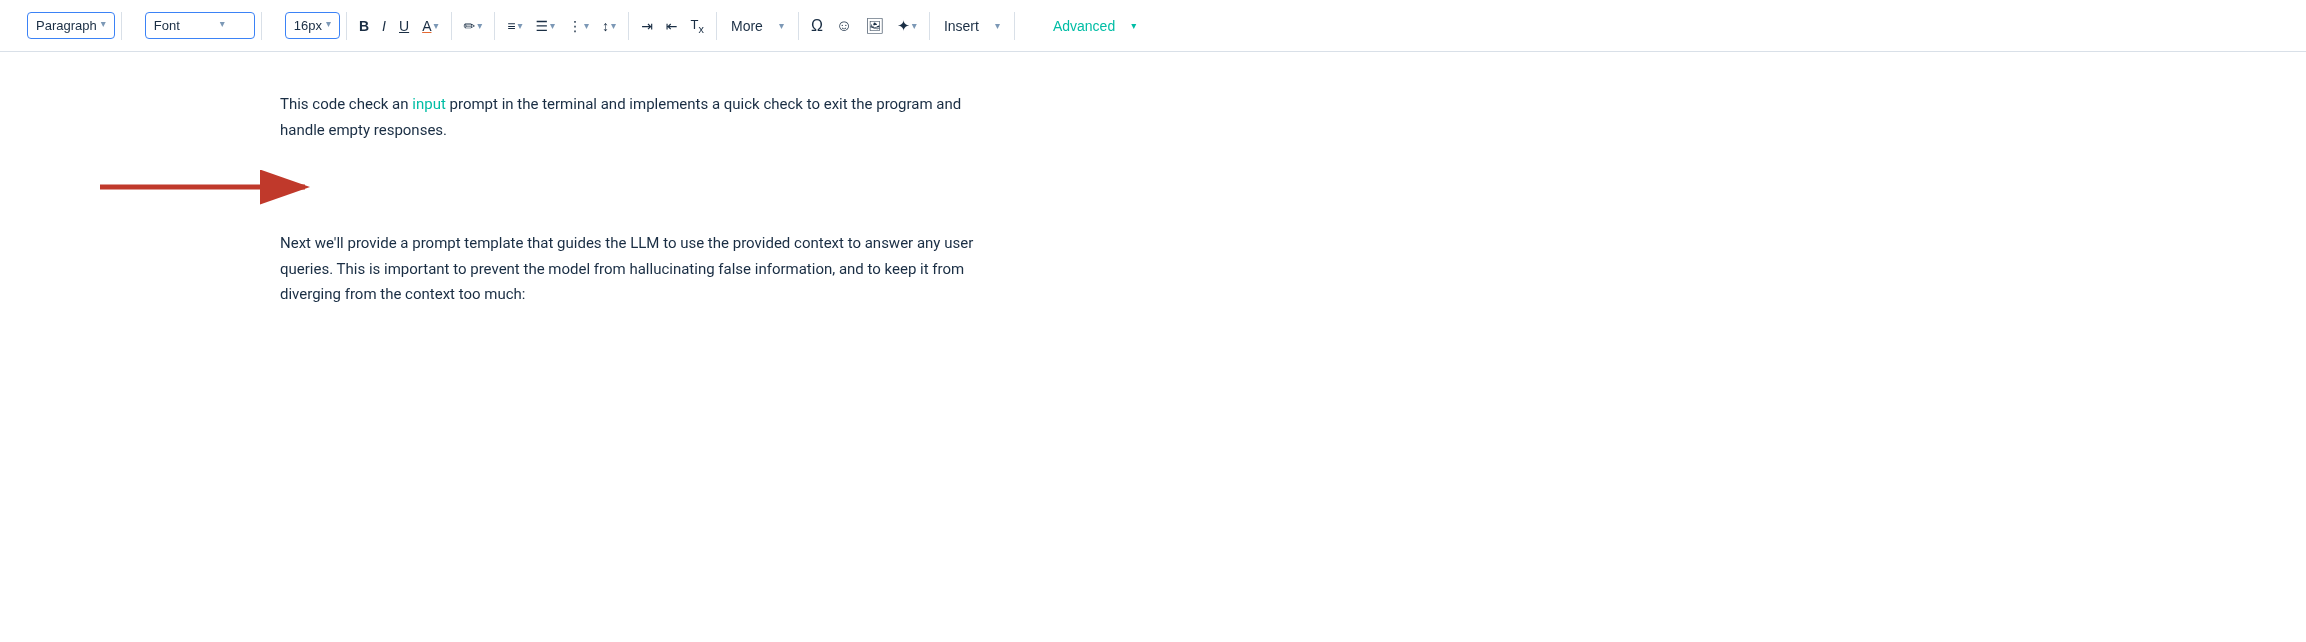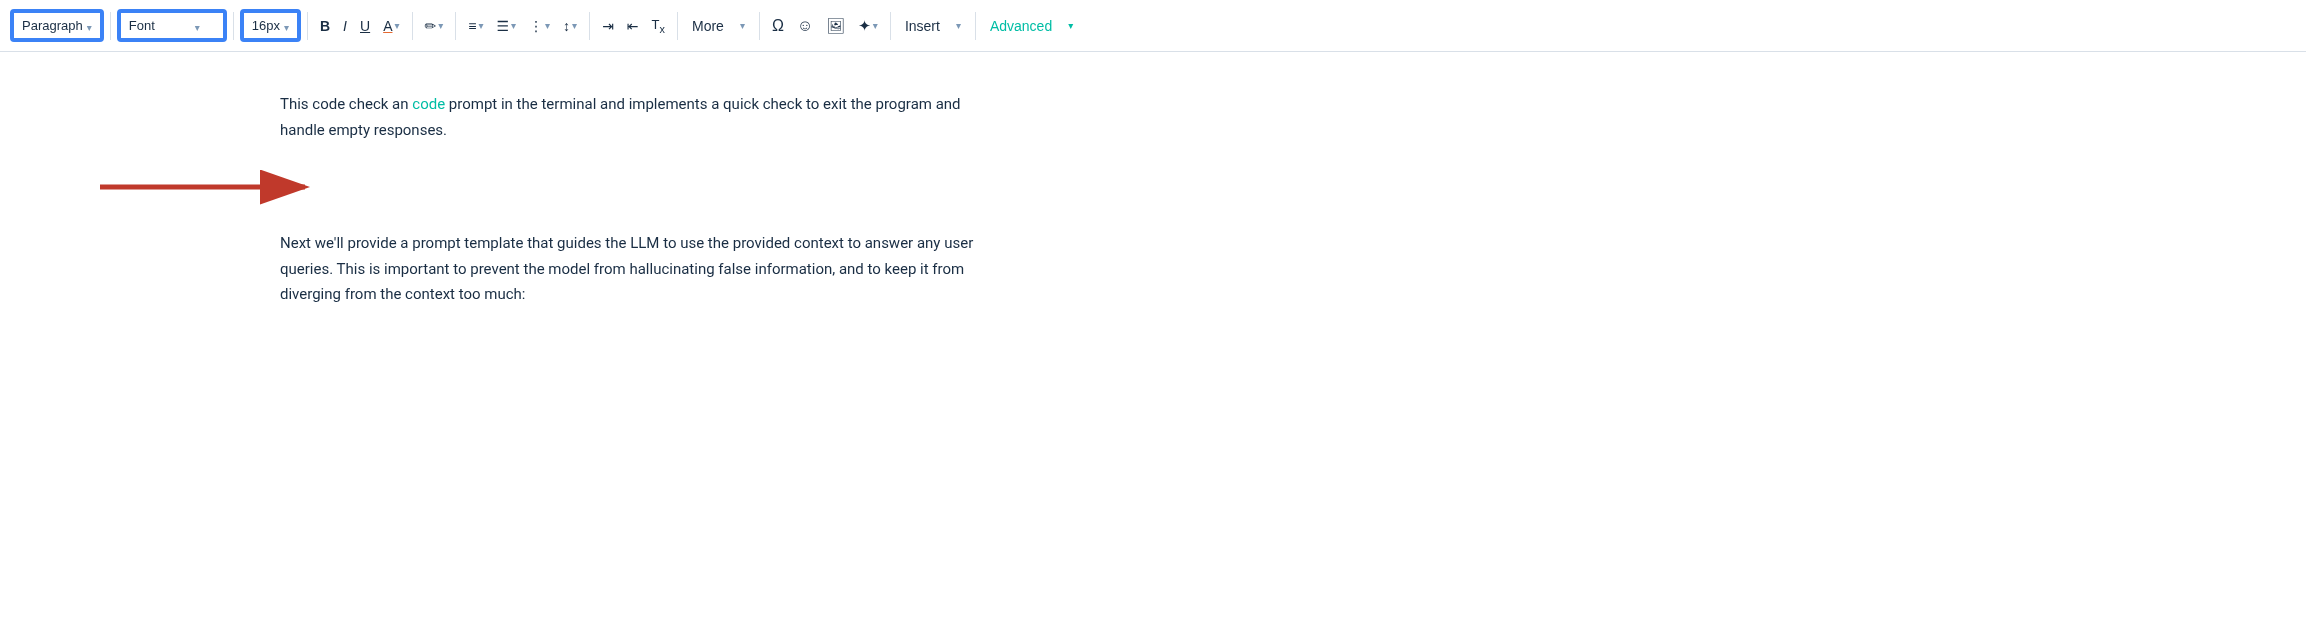--- a/index.html
+++ b/index.html
@@ -29,30 +29,31 @@
 
     .toolbar-divider {
       width: 1px;
       height: 28px;
       background: #d9e0e8;
       margin: 0 4px;
     }
 
     .dropdown-btn {
       display: flex;
-      align-items: flex-end;
+      align-items: flex-start;
       gap: 4px;
       padding: 5px 8px;
-      border: 4px solid #3b82f6;
+      border: 1px solid #3b82f6;
       border-radius: 4px;
       background: #fff;
       cursor: pointer;
       font-size: 13px;
       color: #1a2e44;
       white-space: nowrap;
+      margin-left: 17px;
     }
 
     .dropdown-arrow {
       font-size: 10px;
       color: #7c98b6;
     }
 
     .toolbar-btn {
       display: flex;
       align-items: center;
@@ -80,21 +81,21 @@
       border: none;
       border-radius: 4px;
       background: transparent;
       cursor: pointer;
       font-size: 14px;
       color: #1a2e44;
       white-space: nowrap;
     }
 
     .insert-btn { color: #1a2e44; font-weight: 500; }
-    .advanced-btn { color: #00bda5; font-weight: 500; }
+    .advanced-btn { color: #00bda5; font-weight: 500; margin-left: 24px; }
 
     
     .underline-a {
       text-decoration: underline;
       text-decoration-color: #e66a32;
     }
 
     
     .editor-content {
       padding: 40px 0 40px 280px;
@@ -251,21 +252,21 @@
 
   <button class="advanced-btn">
     <span style="color:#00bda5;">Advanced</span>
     <span class="dropdown-arrow" style="color:#00bda5;">▾</span>
   </button>
 </div>
 
 <div class="editor-content">
 
   <p class="para">
-    <span>This code check an </span><span class="highlight-input">code</span><span> prompt in the terminal and implements a quick check to exit the program and handle empty responses.</span>
+    <span>This code check an </span><span class="highlight-input">input</span><span> prompt in the terminal and implements a quick check to exit the program and handle empty responses.</span>
   </p>
 
   <div class="arrow-row">
     <svg class="red-arrow" width="220" height="40" viewBox="0 0 220 40" xmlns="http://www.w3.org/2000/svg">
       <defs>
         <marker id="arrowhead" markerWidth="10" markerHeight="7" refX="9" refY="3.5" orient="auto">
           <polygon points="0 0, 10 3.5, 0 7" fill="#c0392b"></polygon>
         </marker>
       </defs>
       <line x1="0" y1="20" x2="205" y2="20" stroke="#c0392b" stroke-width="5" marker-end="url(#arrowhead)"></line>

